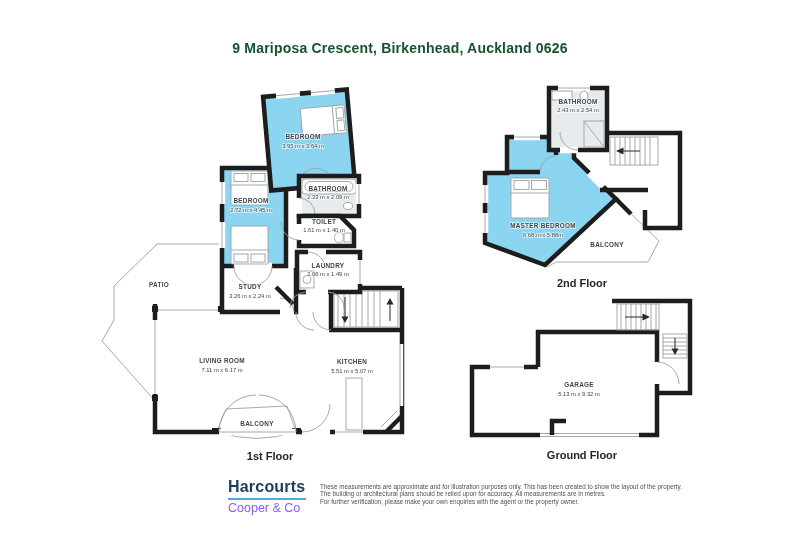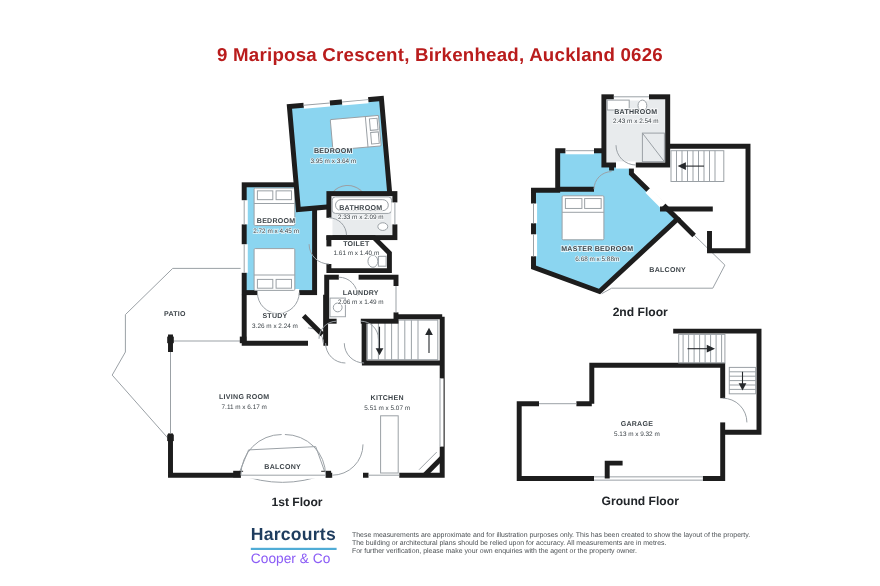--- a/index.html
+++ b/index.html
@@ -1,19 +1,19 @@
 <!DOCTYPE html>
 <html><head>
 <meta charset="utf-8">
 <style>
   html,body { margin:0; padding:0; background:#ffffff; }
   .page { position:relative; width:800px; height:533px; background:#ffffff; overflow:hidden;
           font-family:"Liberation Sans", sans-serif; }
   .title { position:absolute; top:40px; left:0; right:0; text-align:center;
-           font-size:17px; font-weight:700; color:#b91c1c; letter-spacing:0.2px; }
+           font-size:14px; font-weight:700; color:#14532d; letter-spacing:0.2px; }
   svg.plan { position:absolute; left:0; top:0; }
 
   
   .wall  { fill:none; stroke:#1d1d1d; stroke-width:4.5; }
   .wallf { fill:#1d1d1d; stroke:none; }
   .cyanroom  { fill:#8bd5f0; stroke:#1d1d1d; stroke-width:4.5; }
   .grayroom  { fill:#e8ebed; stroke:#1d1d1d; stroke-width:4.5; }
   .whiteroom { fill:#ffffff; stroke:#1d1d1d; stroke-width:4.5; }
   .thin    { fill:none; stroke:#9aa0a5; stroke-width:0.9; }
   .win-gap { fill:none; stroke:#ffffff; stroke-width:6.5; }

